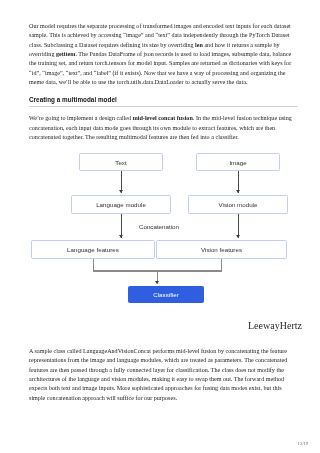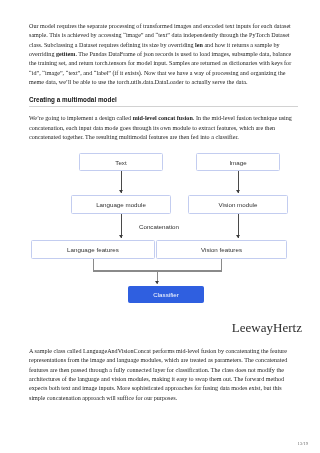--- a/index.html
+++ b/index.html
@@ -99,21 +99,21 @@
     font-size: 6.2px;
     color: #303030;
     white-space: nowrap;
   }
 
   .brand {
     position: absolute;
     right: 18px;
     top: 320px;
     font-family: "Liberation Serif", serif;
-    font-size: 13px;
+    font-size: 10px;
     color: #2b2b2b;
     letter-spacing: 0.02px;
   }
 
   .lower-text {
     position: absolute;
     left: 29px;
     right: 22px;
     top: 347px;
   }

